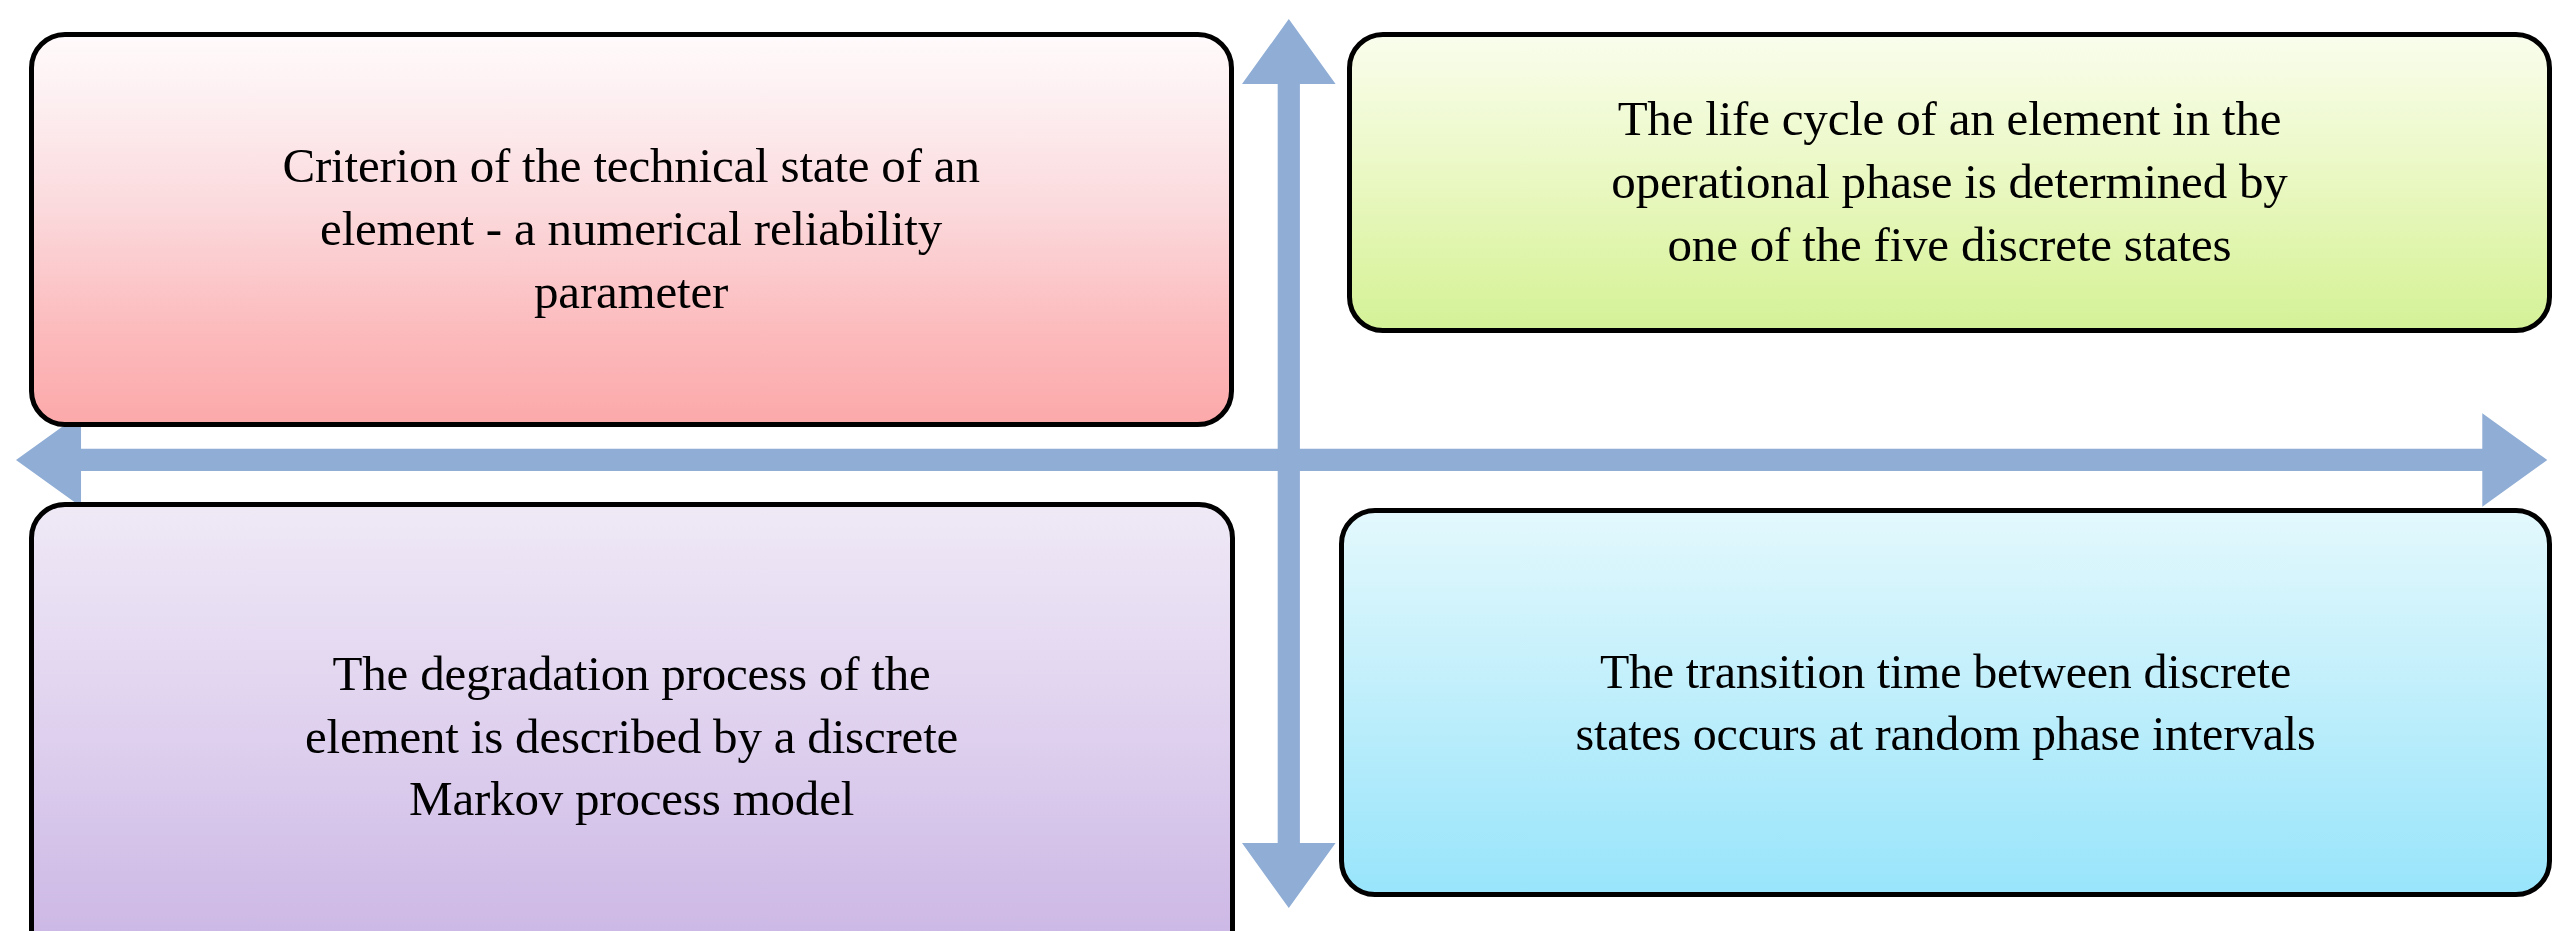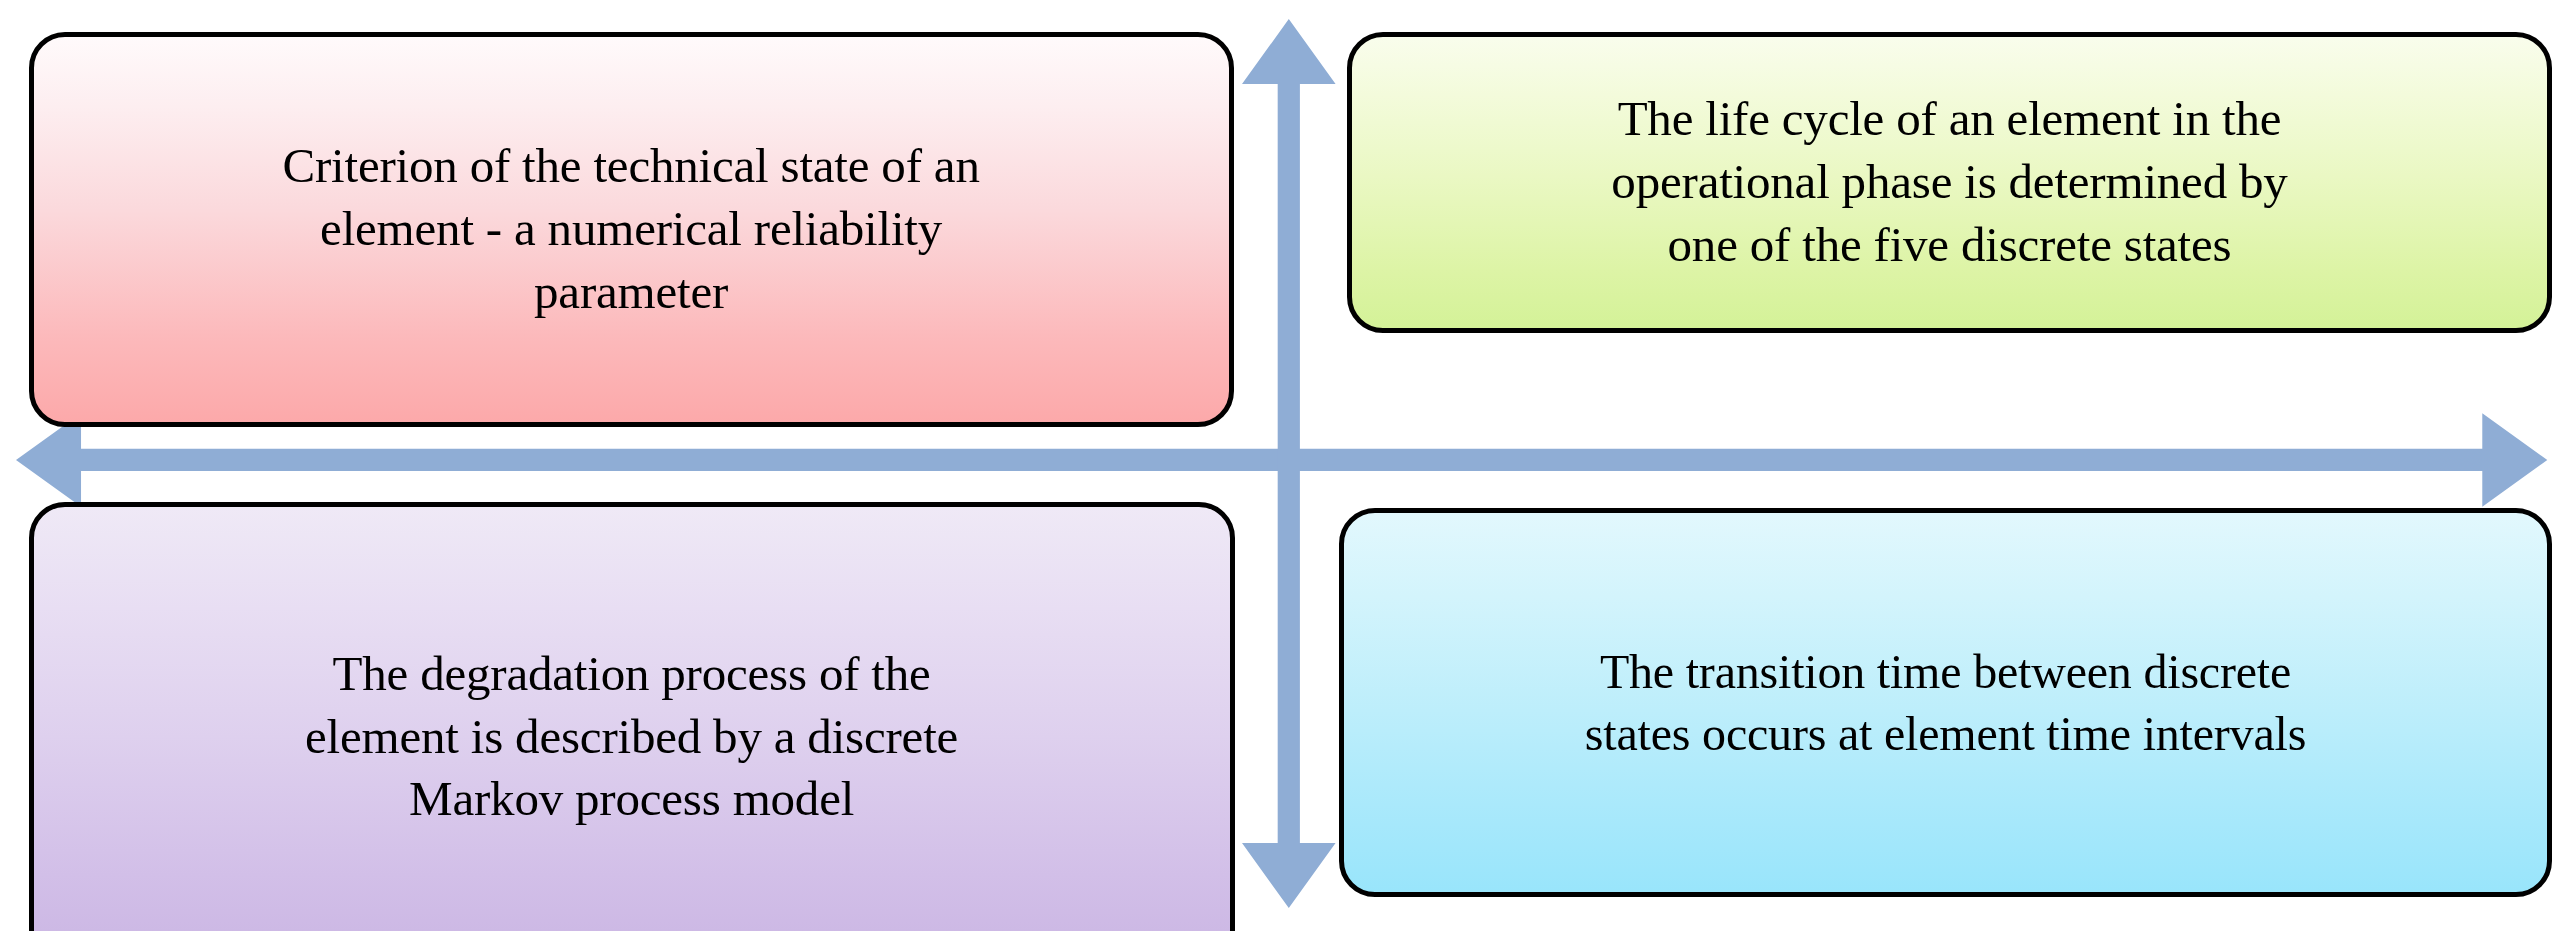--- a/index.html
+++ b/index.html
@@ -109,17 +109,17 @@
   </div>
 
   <div class="qbox" id="box-bottom-left">
     <span class="txt">The degradation process of the
 element is described by a discrete
 Markov process model</span>
   </div>
 
   <div class="qbox" id="box-bottom-right">
     <span class="txt">The transition time between discrete
-states occurs at element time intervals</span>
+states occurs at random phase intervals</span>
   </div>
 
 </div>
 
 
 </body></html>

